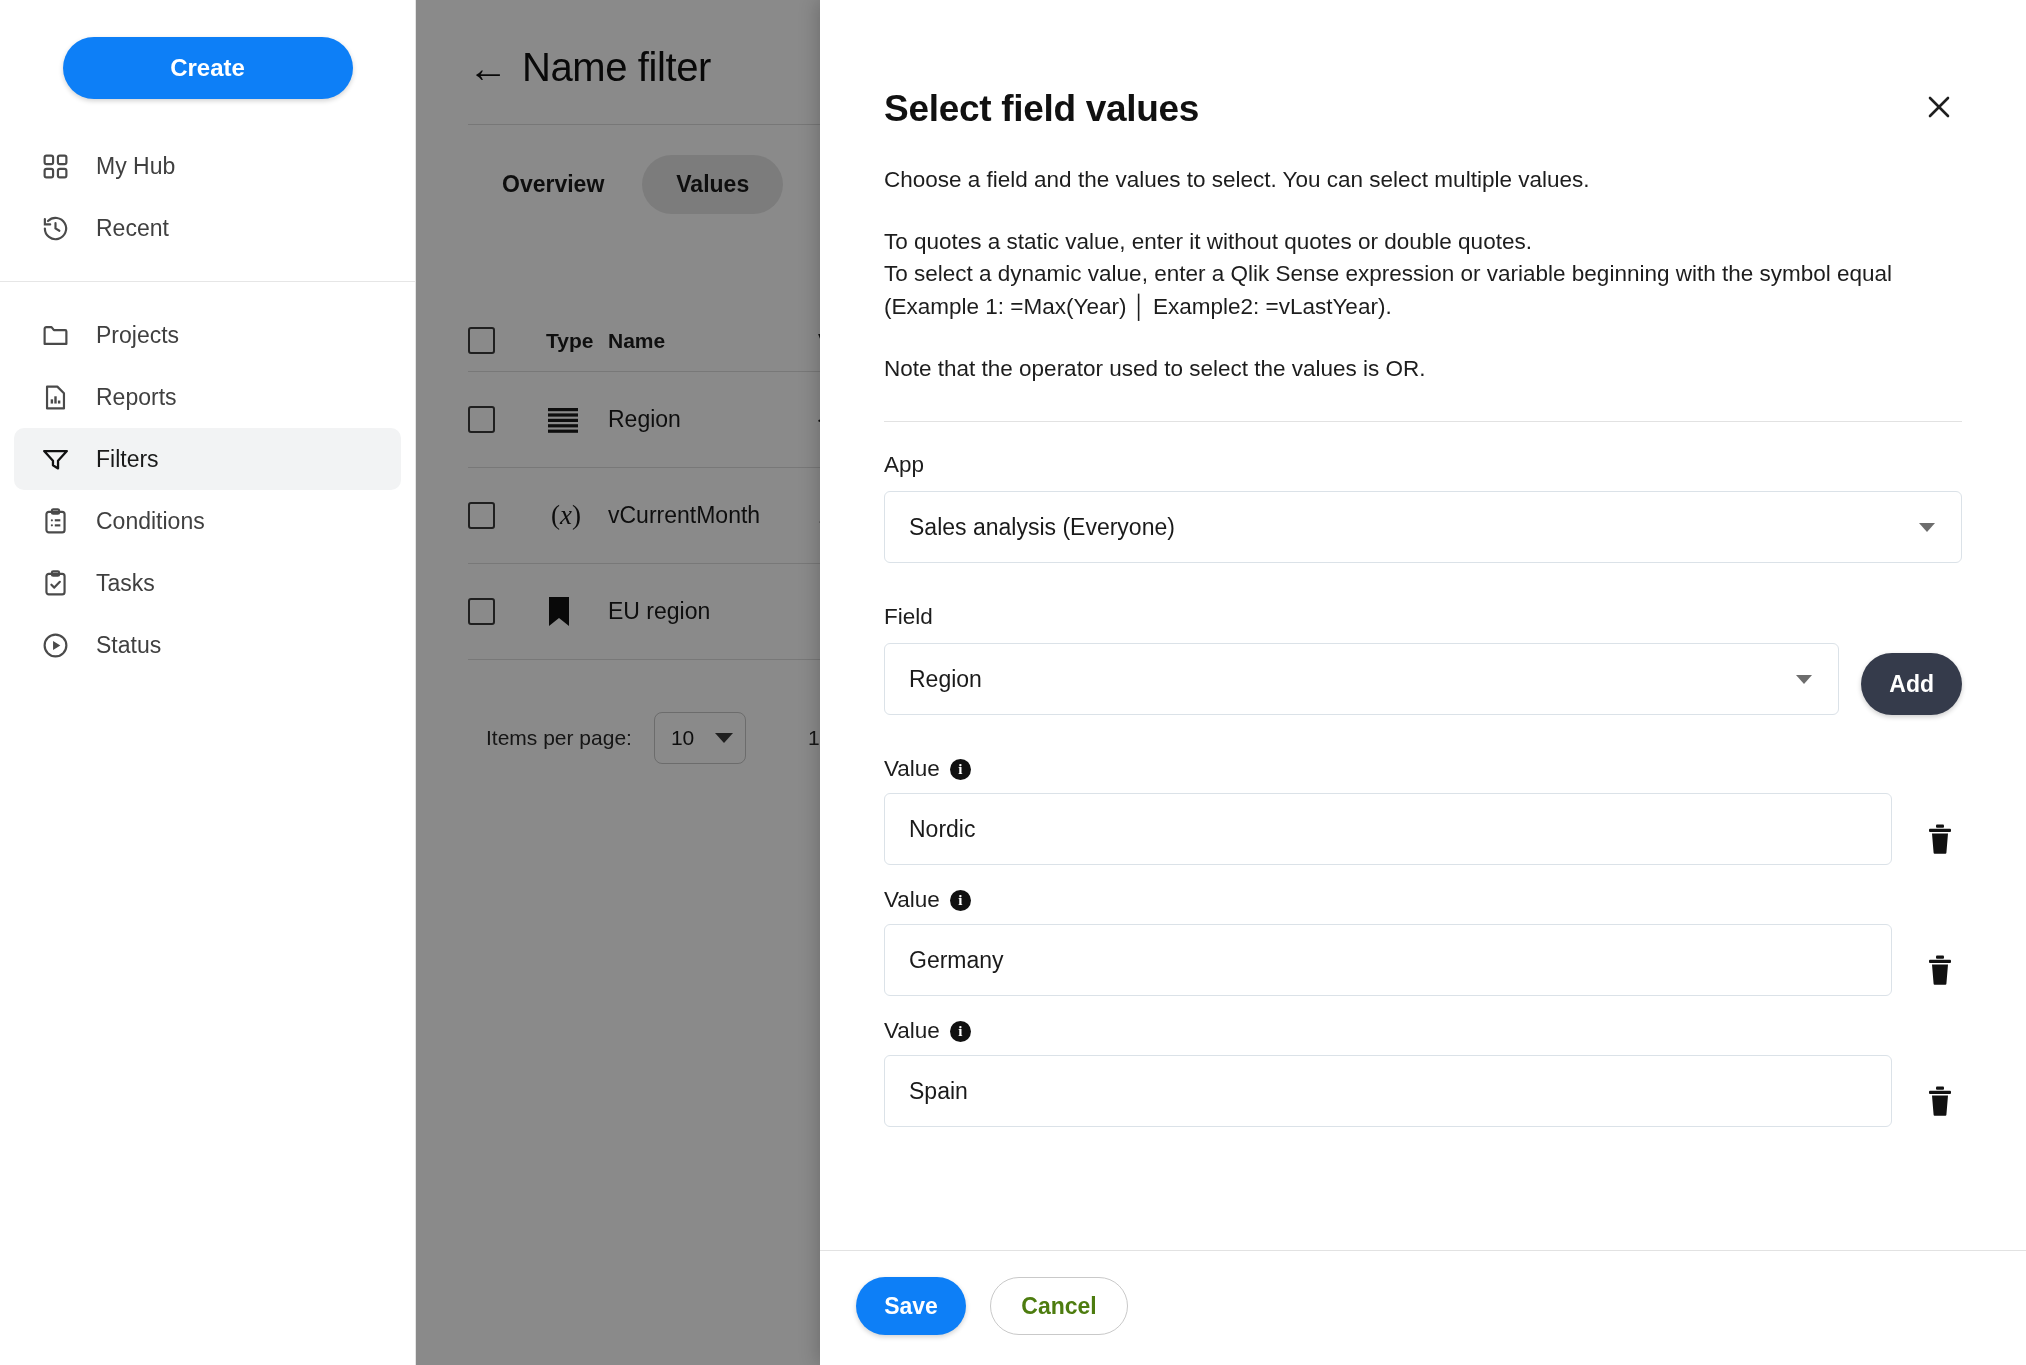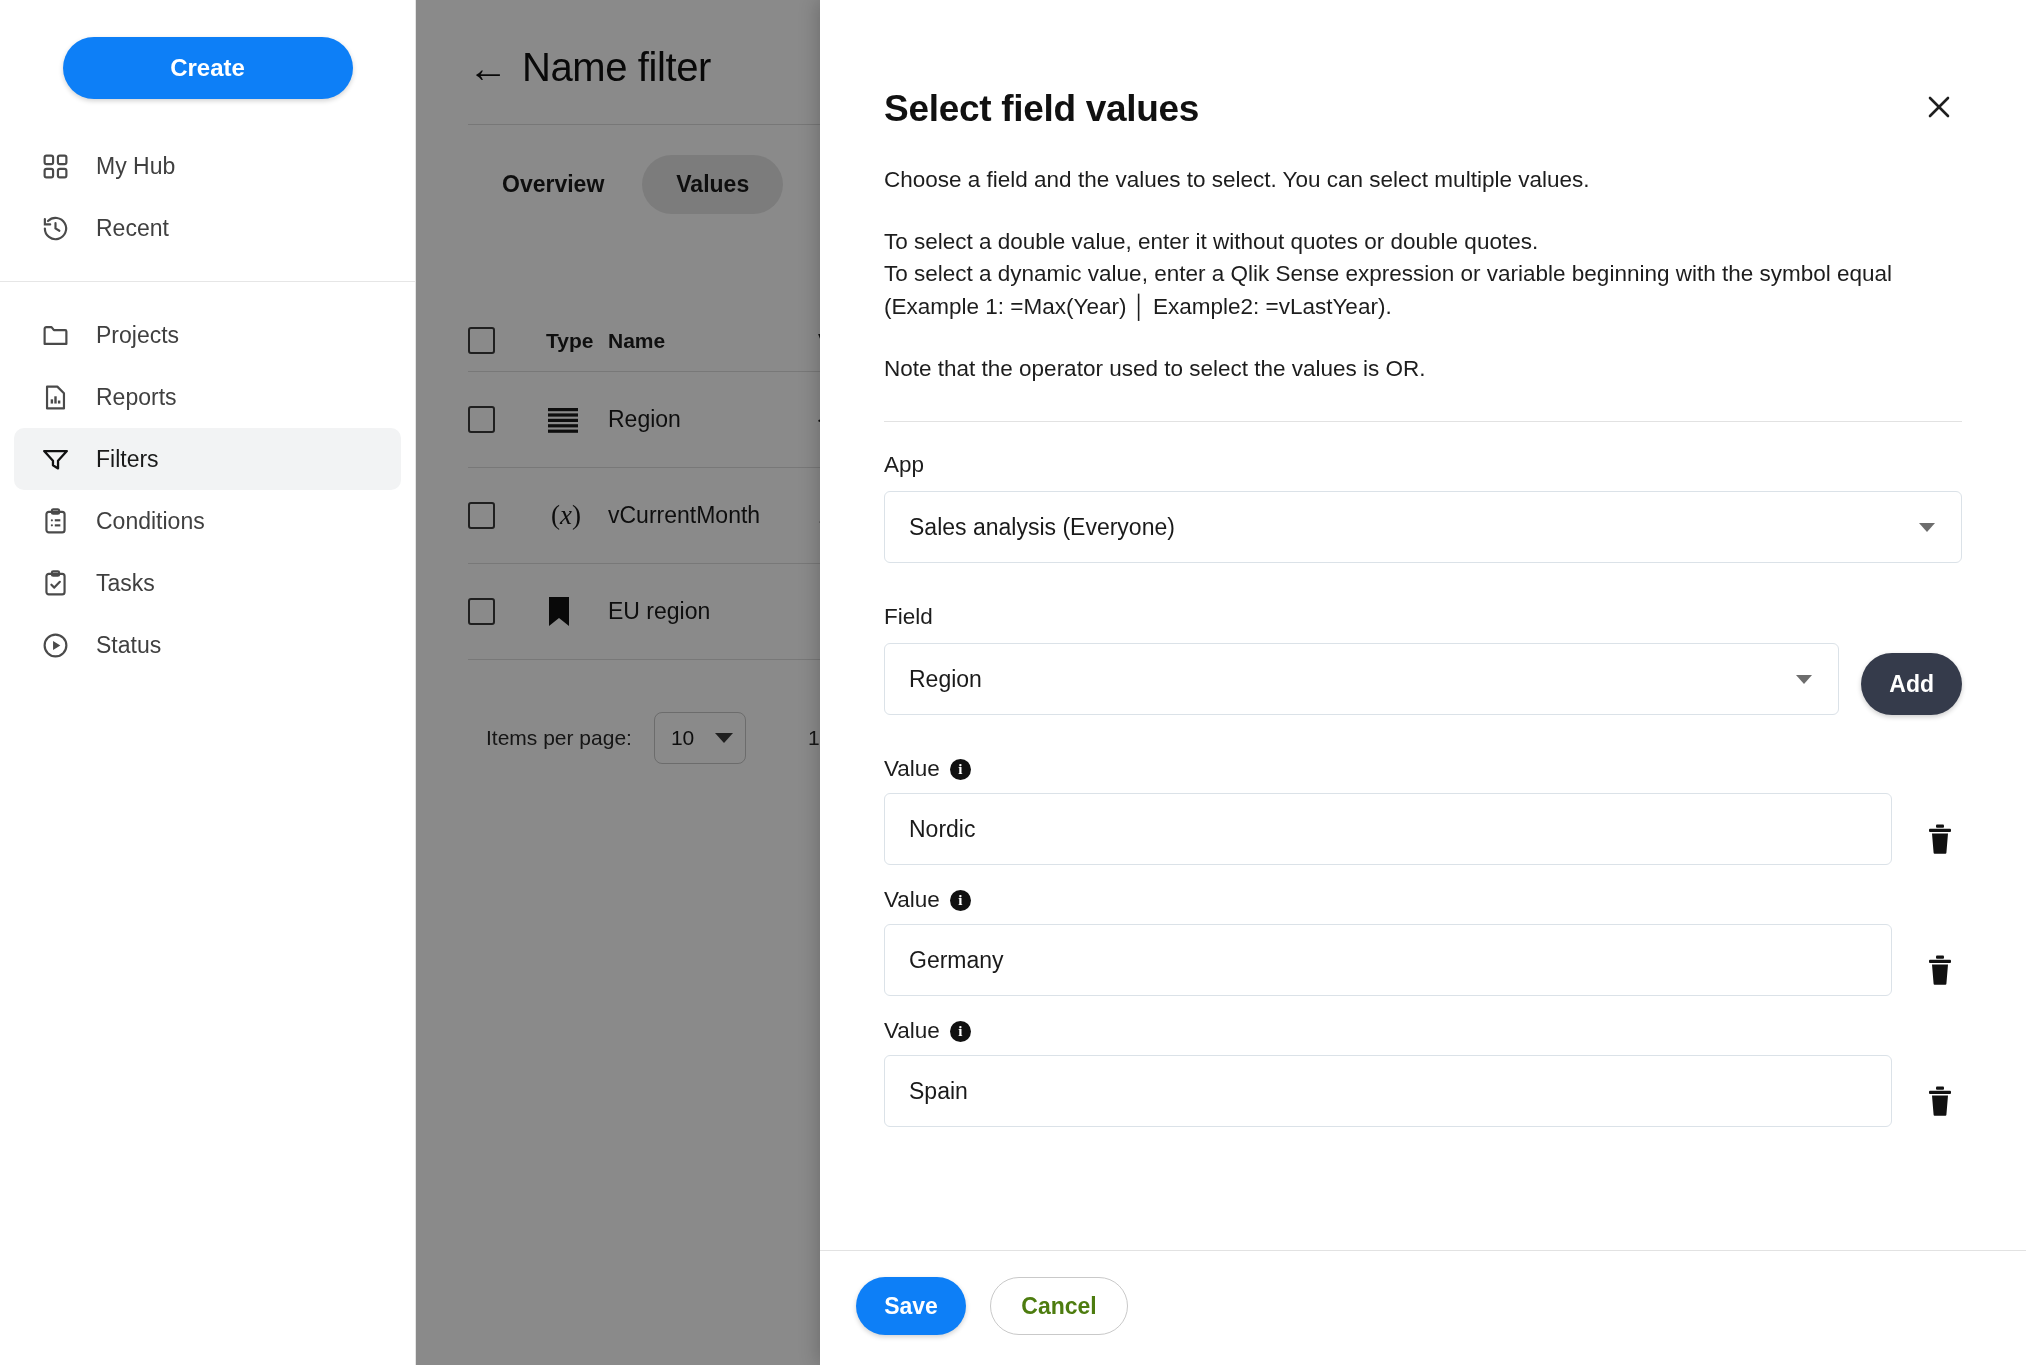--- a/index.html
+++ b/index.html
@@ -376,21 +376,21 @@
         <button class="close-btn">
           <svg width="32" height="32" viewBox="0 0 32 32" fill="none" stroke="#1f1f1f" stroke-width="2.6" stroke-linecap="round">
             <line x1="7" y1="7" x2="25" y2="25"></line>
               <line x1="25" y1="7" x2="7" y2="25"></line>
           </svg>
         </button>
       </div>
 
       <div class="desc">
         <p>Choose a field and the values to select. You can select multiple values.</p>
-        <p style="white-space:pre-line">To select a double value, enter it without quotes or double quotes.
+        <p style="white-space:pre-line">To quotes a static value, enter it without quotes or double quotes.
 To select a dynamic value, enter a Qlik Sense expression or variable beginning with the symbol equal (Example 1: =Max(Year) │ Example2: =vLastYear).</p>
         <p>Note that the operator used to select the values is OR.</p>
       </div>
 
       <div class="panel-rule"></div>
 
       <div class="row-gap">
         <div class="field-label">App</div>
         <div class="select-box">
           <span>Sales analysis (Everyone)</span>

